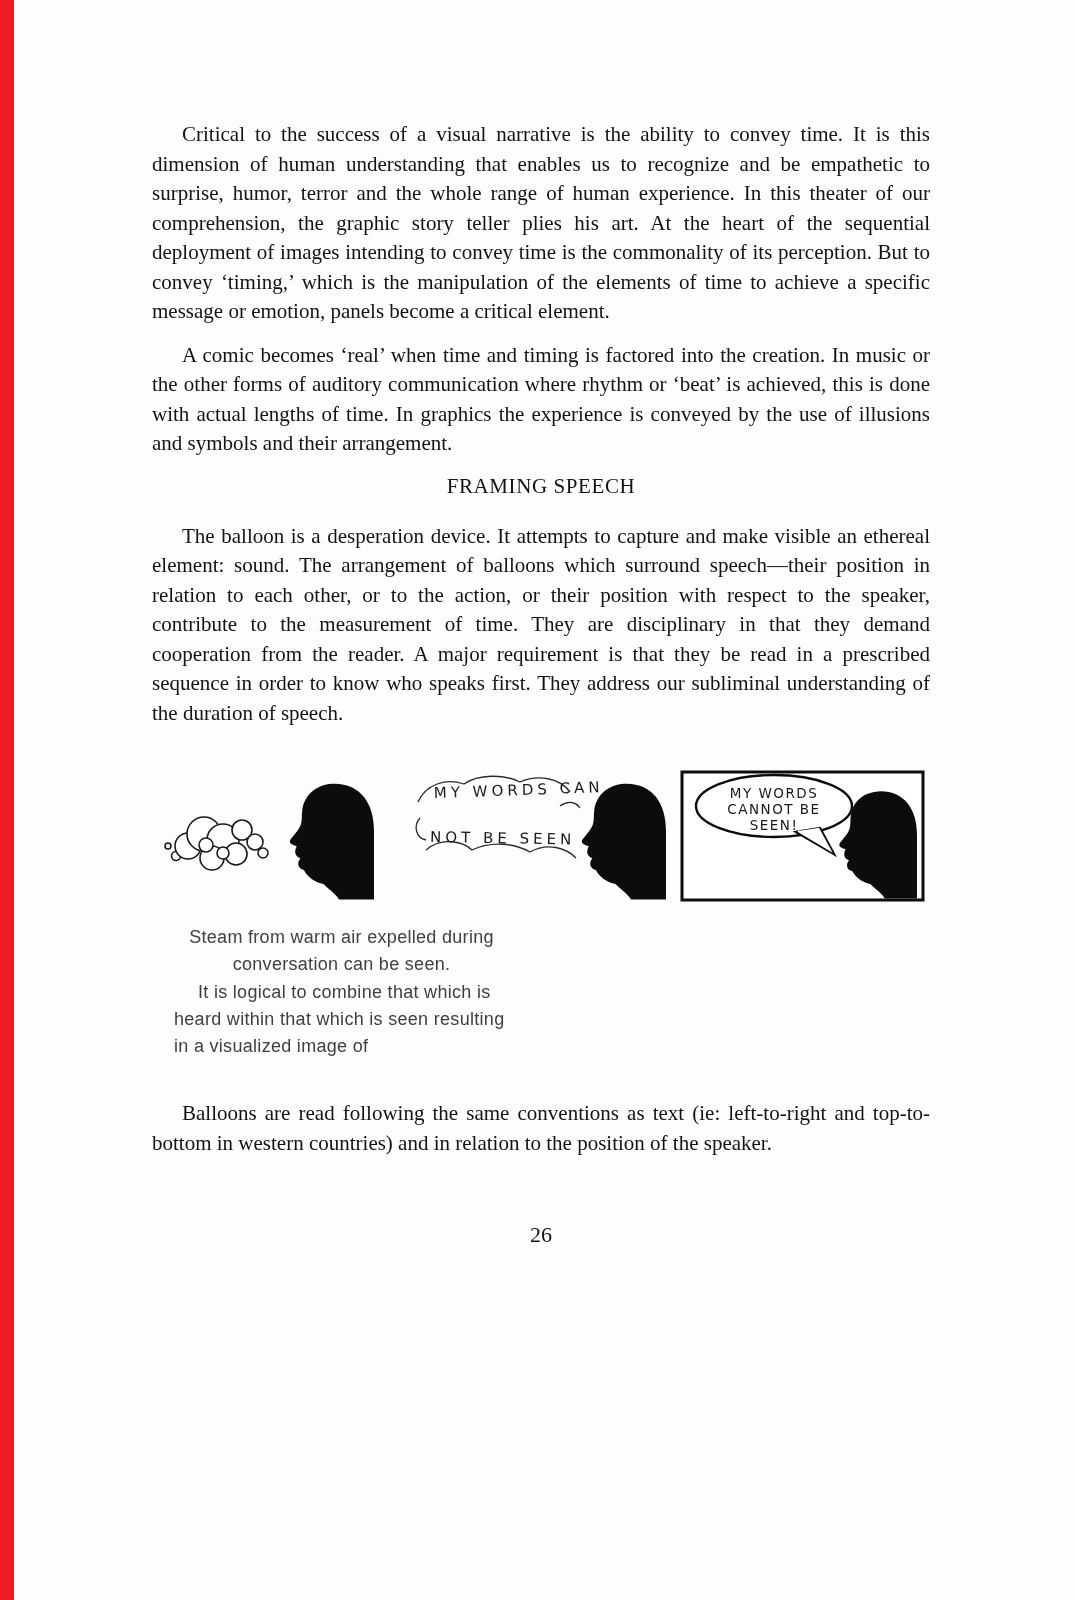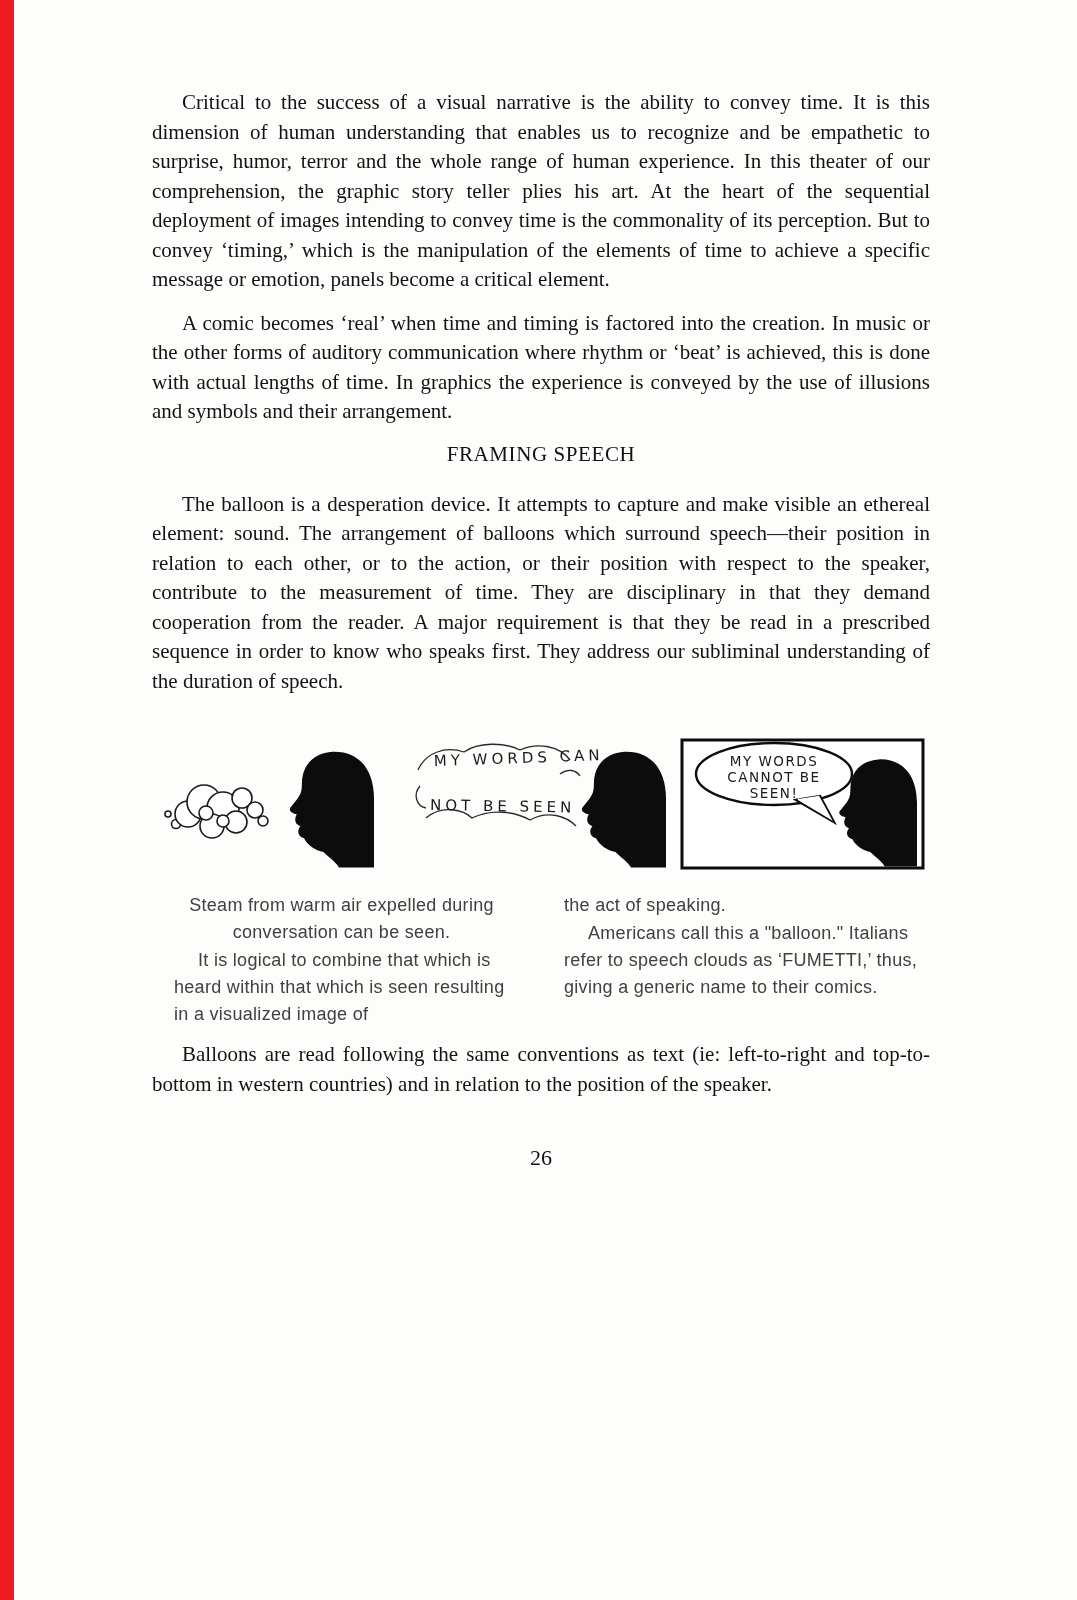--- a/index.html
+++ b/index.html
@@ -12,21 +12,21 @@
     overflow:hidden;
   }
   .red-strip {
     position:absolute; left:0; top:0;
     width:14px; height:1600px;
     background:#ed1c24;
   }
   .content {
     position:absolute; left:152px; top:0;
     width:778px;
-    padding-top:88px;
+    padding-top:120px;
   }
   .body-text {
     font-size:21px;
     line-height:29.5px;
     text-align:justify;
     text-indent:30px;
     margin:0;
   }
   .body-text.spaced { margin-top:14px; }
   .heading {
@@ -54,25 +54,25 @@
     font-size:18px;
     line-height:27px;
     color:#404040;
     letter-spacing:0.3px;
   }
   .caption-col.left  { width:335px; }
   .caption-col.right { width:355px; margin-left:55px; }
   .cap { margin:0; }
   .cap.center { text-align:center; }
   .cap.indent { text-indent:24px; margin-top:1px; }
-  .body-text.after-captions { margin-top:12px; }
+  .body-text.after-captions { margin-top:39px; }
   .page-number {
     text-align:center;
     font-size:22px;
-    margin-top:46px;
+    margin-top:64px;
   }
   svg text.scrawl {
     font-family:"DejaVu Sans", sans-serif;
     fill:#1a1a1a;
   }
 </style>
 </head>
 <body>
 
 <svg width="0" height="0" style="position:absolute" aria-hidden="true">
@@ -150,24 +150,20 @@
         <use href="#head-shape" transform="translate(152,18) scale(0.85)"></use>
       </svg>
 
     </div>
 
     <div class="captions">
       <div class="caption-col left">
         <p class="cap center">Steam from warm air expelled during conversation can be seen.</p>
         <p class="cap indent">It is logical to combine that which is heard within that which is seen resulting in a visualized image of</p>
       </div>
-      <div class="caption-col right">
-        <p class="cap">the act of speaking.</p>
-        <p class="cap indent">Americans call this a "balloon." Italians refer to speech clouds as ‘FUMETTI,’ thus, giving a generic name to their comics.</p>
-      </div>
     </div>
 
     <p class="body-text after-captions">Balloons are read following the same conventions as text (ie: left-to-right and top-to-bottom in western countries) and in relation to the position of the speaker.</p>
 
     <div class="page-number">26</div>
 
   </div>
 </div>
 
 </body></html>

